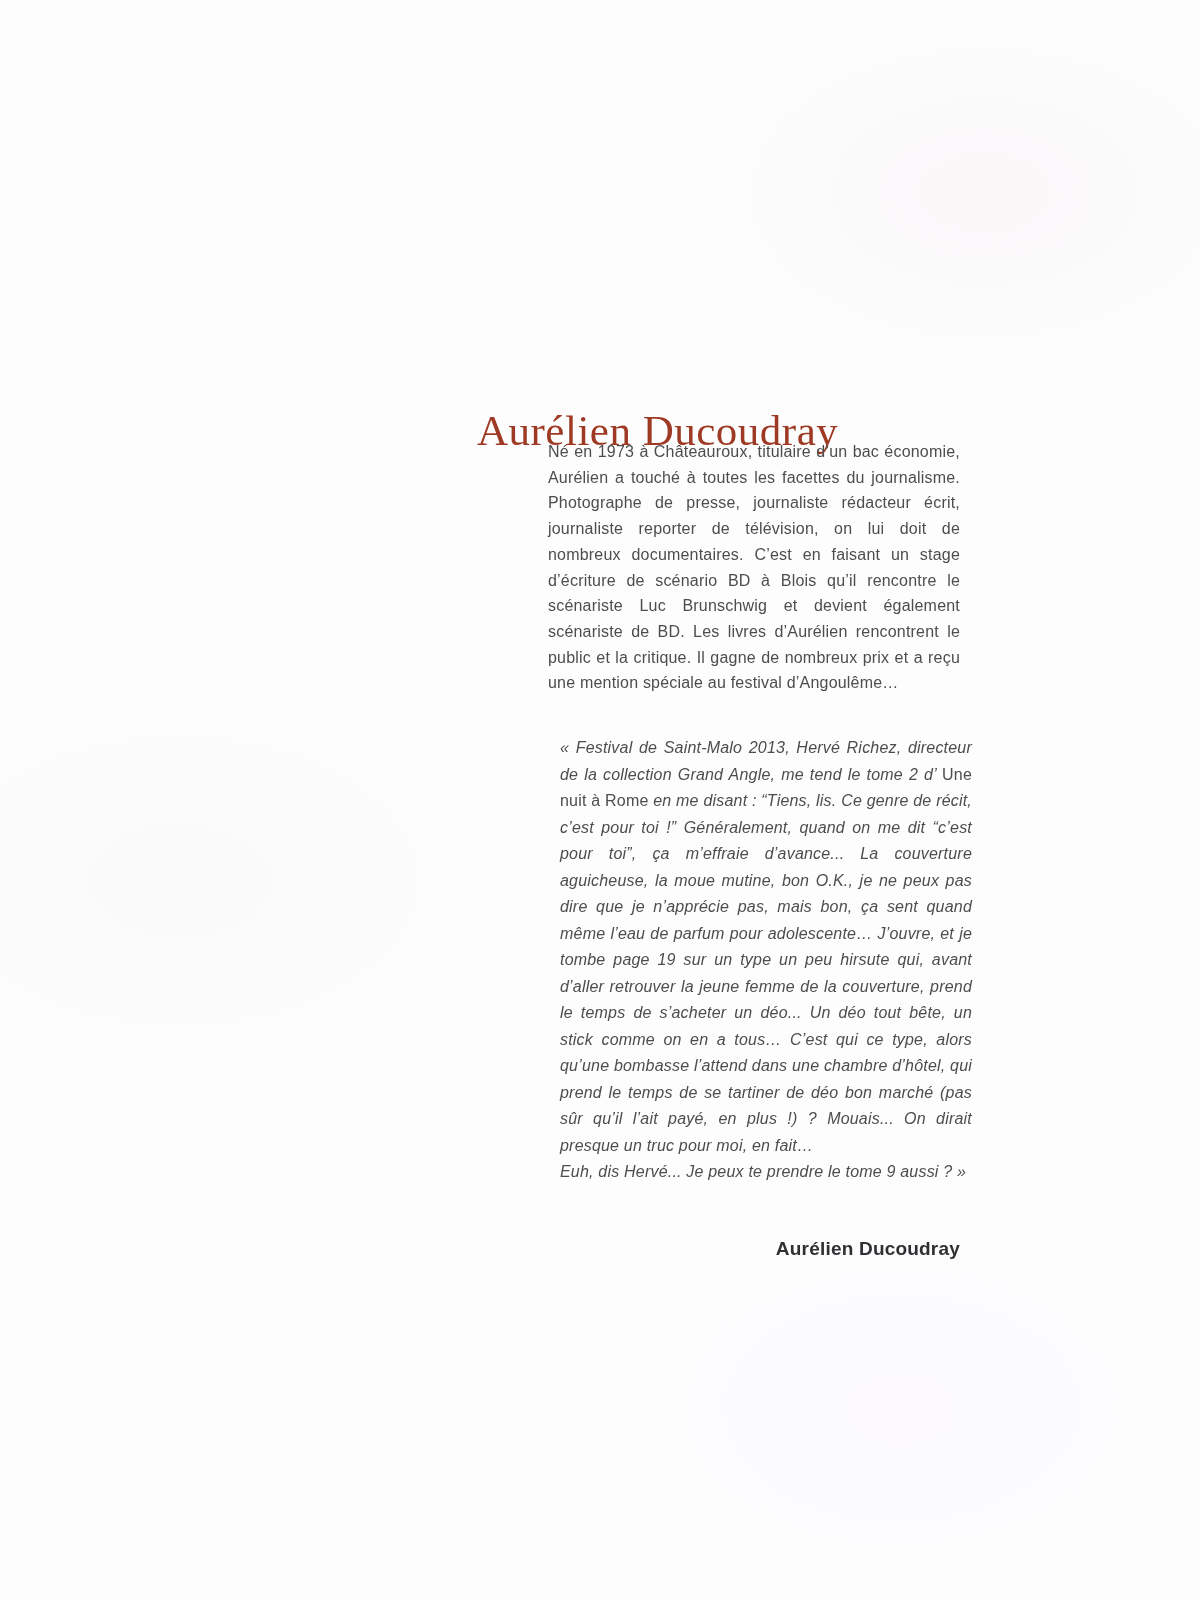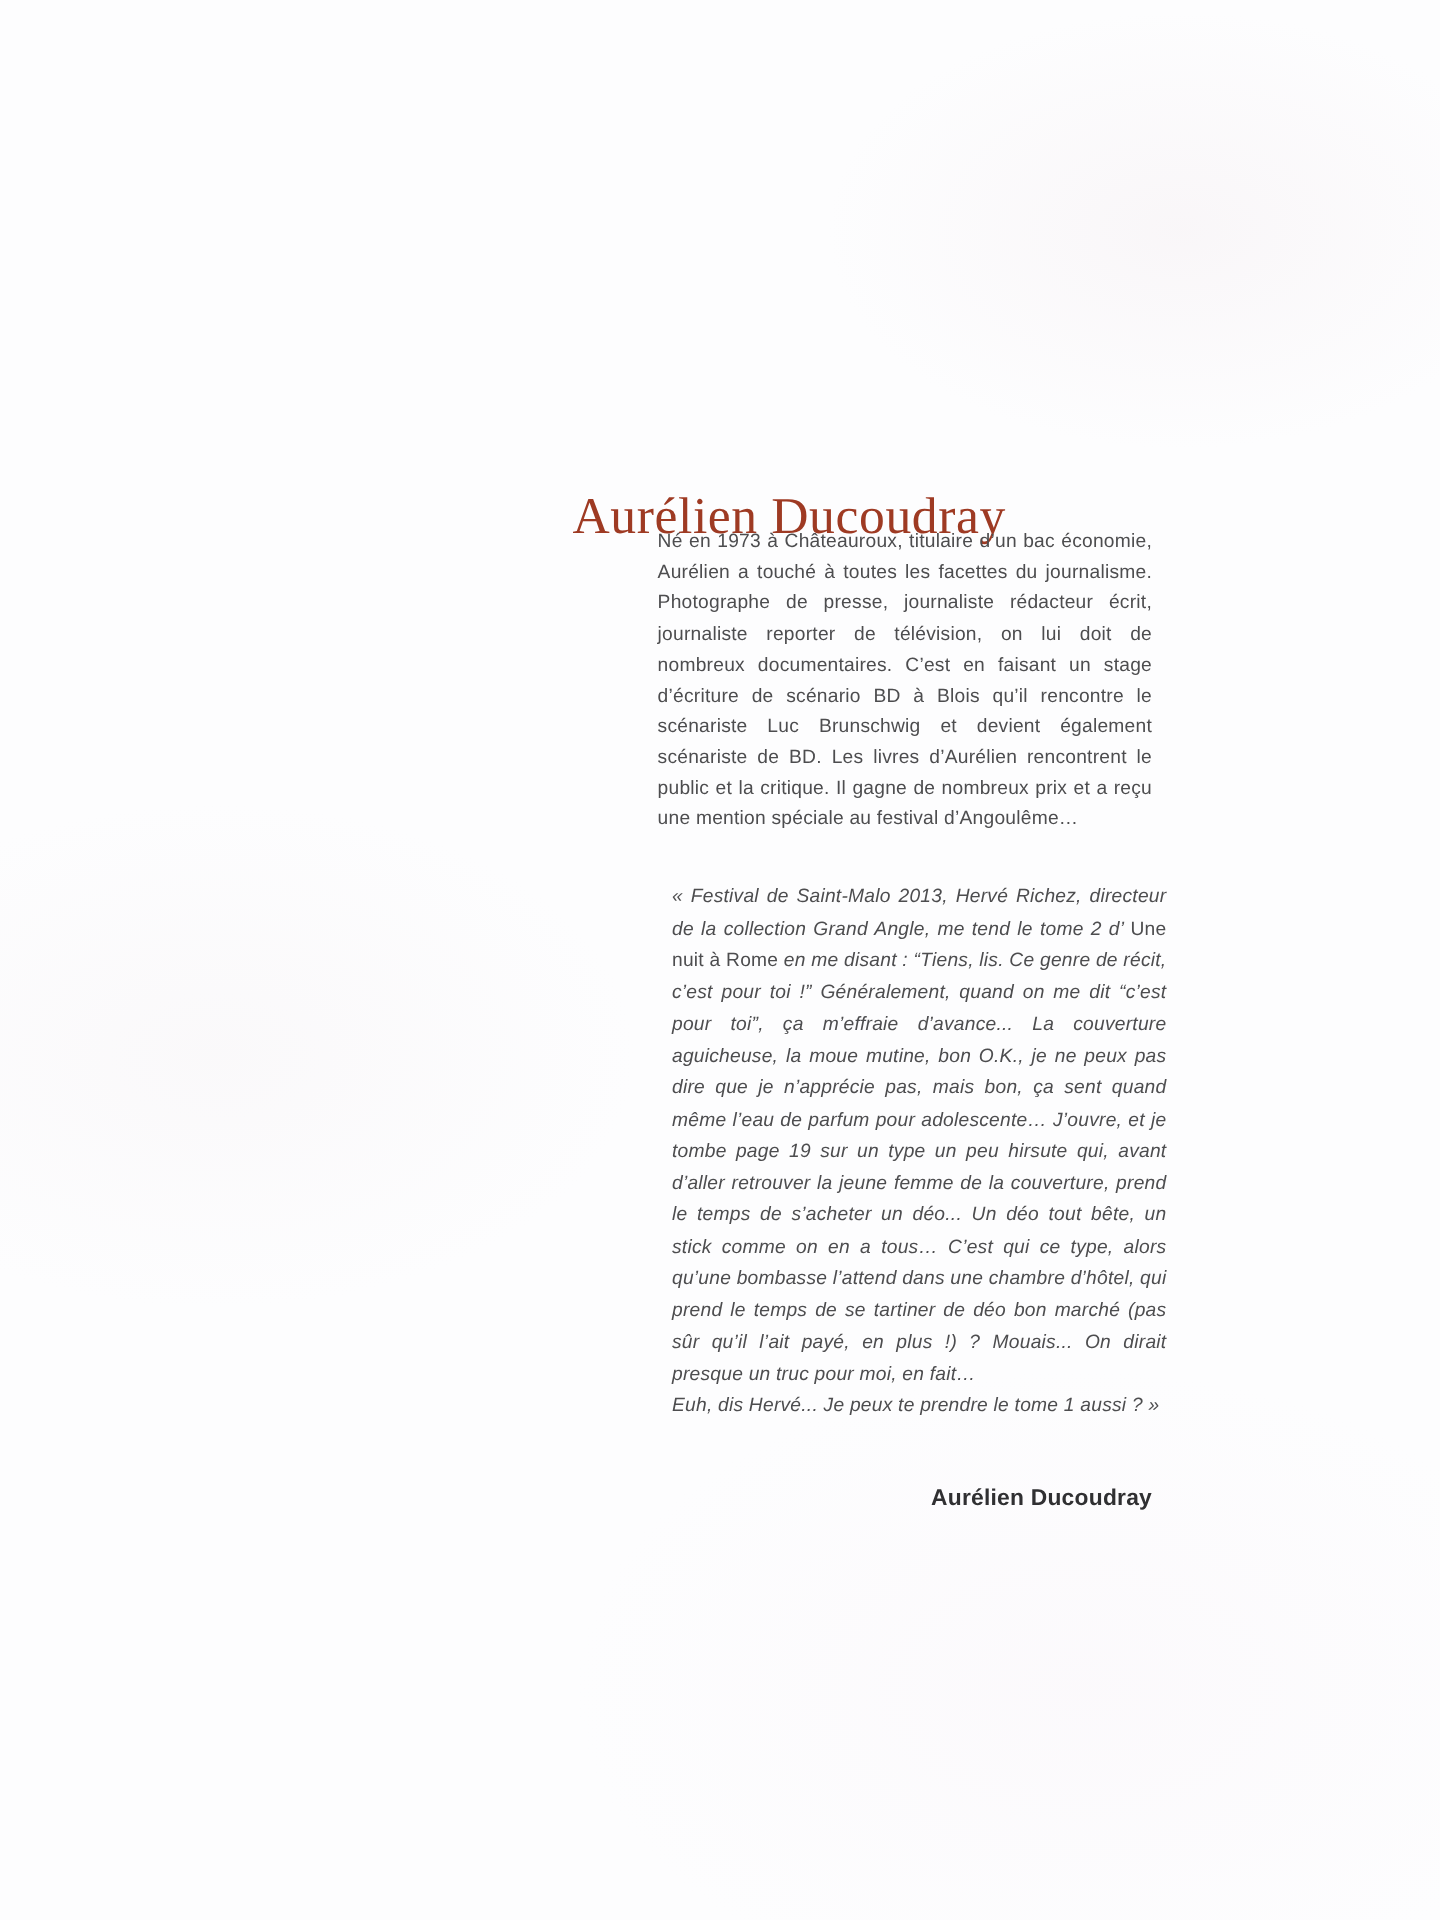--- a/index.html
+++ b/index.html
@@ -80,18 +80,18 @@
 
   <h1 class="page-title">Aurélien Ducoudray</h1>
 
   <p class="bio-paragraph">Né en 1973 à Châteauroux, titulaire d’un bac économie, Aurélien a touché à toutes les facettes du journalisme. Photographe de presse, journaliste rédacteur écrit, journaliste reporter de télévision, on lui doit de nombreux documentaires. C’est en faisant un stage d’écriture de scénario BD à Blois qu’il rencontre le scénariste Luc Brunschwig et devient également scénariste de BD. Les livres d’Aurélien rencontrent le public et la critique. Il gagne de nombreux prix et a reçu une mention spéciale au festival d’Angoulême…</p>
 
   <p class="quote-paragraph">
     <span>« Festival de Saint-Malo 2013, Hervé Richez, directeur de la collection Grand Angle, me tend le tome 2 d’</span>
     <span class="roman">Une nuit à Rome</span>
     <span>en me disant : “Tiens, lis. Ce genre de récit, c’est pour toi !” Généralement, quand on me dit “c’est pour toi”, ça m’effraie d’avance... La couverture aguicheuse, la moue mutine, bon O.K., je ne peux pas dire que je n’apprécie pas, mais bon, ça sent quand même l’eau de parfum pour adolescente… J’ouvre, et je tombe page 19 sur un type un peu hirsute qui, avant d’aller retrouver la jeune femme de la couverture, prend le temps de s’acheter un déo... Un déo tout bête, un stick comme on en a tous… C’est qui ce type, alors qu’une bombasse l’attend dans une chambre d’hôtel, qui prend le temps de se tartiner de déo bon marché (pas sûr qu’il l’ait payé, en plus !) ? Mouais... On dirait presque un truc pour moi, en fait…</span>
     <br>
-    <span>Euh, dis Hervé... Je peux te prendre le tome 1 aussi ? »</span>
+    <span>Euh, dis Hervé... Je peux te prendre le tome 9 aussi ? »</span>
   </p>
 
   <p class="signature-block">Aurélien Ducoudray</p>
 
 </div>
 
 </body></html>

